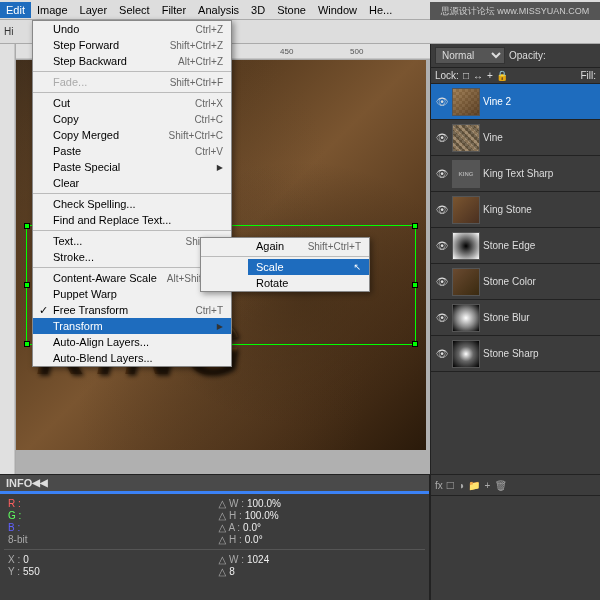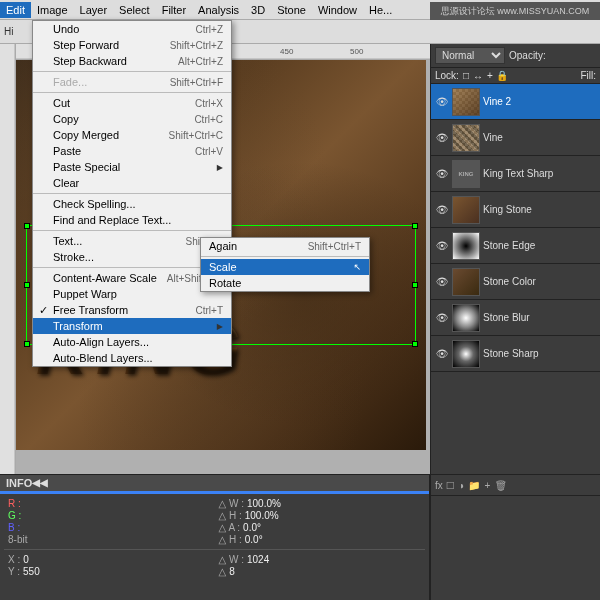--- a/index.html
+++ b/index.html
@@ -215,20 +215,21 @@
       font-size: 11px;
     }
     .submenu-item {
       padding: 2px 8px;
       display: flex;
       justify-content: space-between;
       align-items: center;
       color: #000;
       cursor: pointer;
       white-space: nowrap;
+      margin-left: 47px;
     }
     .submenu-item.highlighted {
       background: #1e6cbe;
       color: #fff;
     }
     .submenu-shortcut {
       color: #666;
       font-size: 10px;
     }
 

